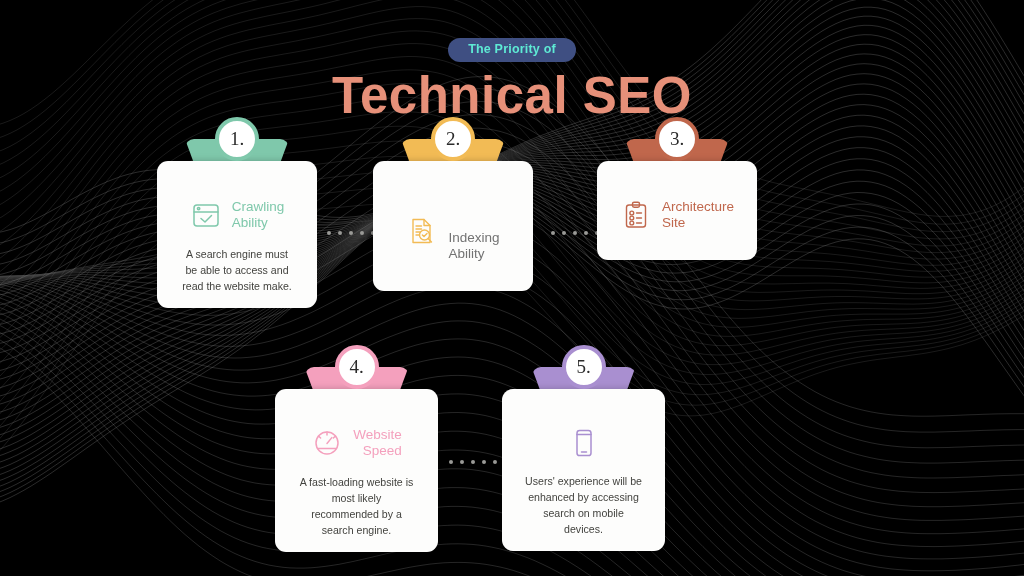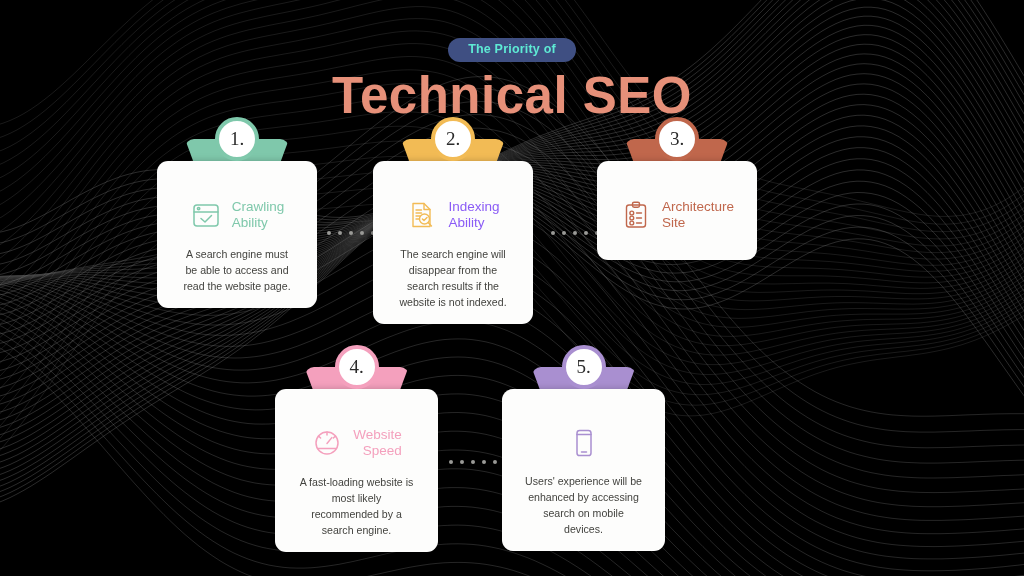--- a/index.html
+++ b/index.html
@@ -246,21 +246,21 @@
           <svg viewBox="0 0 32 32" fill="none" stroke="currentColor" stroke-width="1.5" stroke-linecap="round" stroke-linejoin="round">
             <rect x="4" y="6" width="24" height="21" rx="3"></rect>
             <line x1="4" y1="13" x2="28" y2="13"></line>
             <circle cx="8.6" cy="9.6" r="1.2"></circle>
             <polyline points="11,19.5 15,23 21.5,16.5"></polyline>
           </svg>
         </span>
         <span class="card-title" style="color: rgb(127, 200, 171);">Crawling
 Ability</span>
       </div>
-      <div class="card-desc">A search engine must be able to access and read the website page.</div>
+      <div class="card-desc">A search engine must be able to access and read the website make.</div>
     </div>
   </div>
 
   <div class="card-wrap" style="left:373px; top:117px; width:160px;">
     <div class="tab" style="background: rgb(242, 187, 85);"></div>
     <div class="num-circle" style="border-color: rgb(242, 187, 85);">
       <span>2.</span>
     </div>
     <div class="card">
       <div class="card-head">
@@ -270,24 +270,23 @@
             <polyline points="18,4.5 18,10.5 24,10.5"></polyline>
             <line x1="10" y1="11" x2="15.5" y2="11"></line>
             <line x1="10" y1="14" x2="15.5" y2="14"></line>
             <line x1="10" y1="17" x2="14" y2="17"></line>
             <line x1="10" y1="20" x2="13" y2="20"></line>
             <circle cx="18.5" cy="20" r="5"></circle>
             <polyline points="16.4,20 18,21.6 21,18.4"></polyline>
             <line x1="22.3" y1="23.8" x2="25.5" y2="27"></line>
           </svg>
         </span>
-        <span class="card-title" style="color: #8b5cf6;">Indexing
+        <span class="card-title" style="color: #737373; margin-top: 31px;">Indexing
 Ability</span>
       </div>
-      <div class="card-desc">The search engine will disappear from the search results if the website is not indexed.</div>
     </div>
   </div>
 
   <div class="card-wrap" style="left:597px; top:117px; width:160px;">
     <div class="tab" style="background: rgb(192, 103, 76);"></div>
     <div class="num-circle" style="border-color: rgb(192, 103, 76);">
       <span>3.</span>
     </div>
     <div class="card">
       <div class="card-head">

